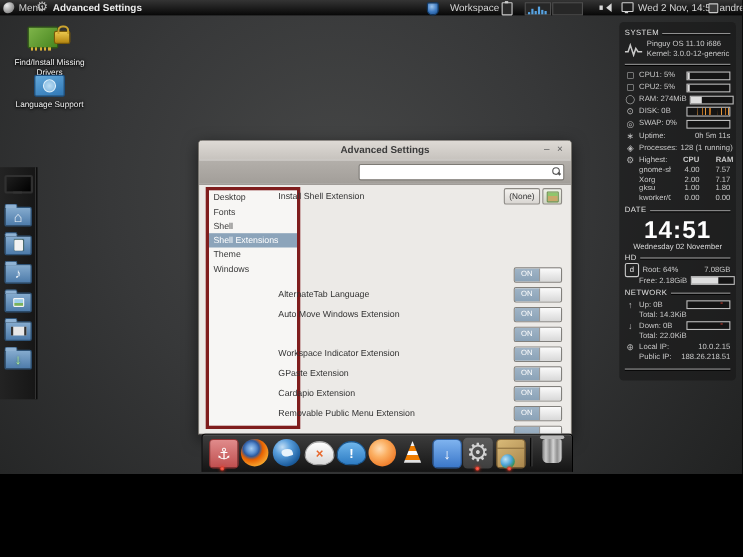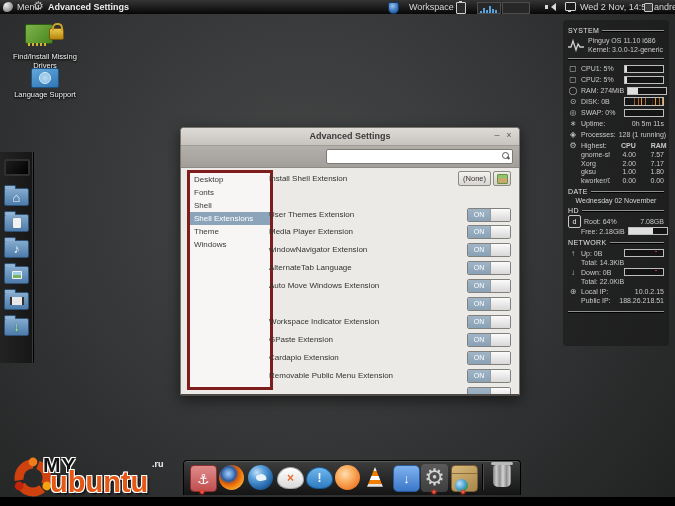--- a/index.html
+++ b/index.html
@@ -1,16 +1,16 @@
 <!DOCTYPE html>
 <html><head>
 <meta charset="utf-8">
 <style>
   html,body{margin:0;padding:0;background:#000;}
-  .screen{position:relative;width:675px;height:497px;overflow:hidden;
+  .screen{position:relative;width:675px;height:431px;overflow:hidden;
     font-family:"Liberation Sans","DejaVu Sans",sans-serif;
     background:radial-gradient(circle at 45% 40%, #464747 0%, #373839 45%, #212222 100%);}
 
   
   .panel{position:absolute;left:0;top:0;width:675px;height:14px;
     background:linear-gradient(#343434,#070707);color:#d6d6d6;font-size:9px;z-index:50;}
   .panel span{line-height:14px;}
   .plogo{position:absolute;left:3px;top:2px;width:10px;height:10px;border-radius:55% 45% 60% 40%;
     background:radial-gradient(circle at 32% 30%,#ededed,#a2a2a2 55%,#5f5f5f);}
   .pmenu{position:absolute;left:17px;top:0;}
@@ -90,21 +90,21 @@
     background:linear-gradient(#b3afaa,#a29e99);border-bottom:1px solid #8d8984;}
   .search{position:absolute;right:6px;top:3px;width:168px;height:13px;background:#fff;
     border:1px solid #7d7a75;border-radius:2px;font-size:8px;padding:0 14px 0 3px;outline:none;}
   .mag{position:absolute;right:10px;top:6px;width:5px;height:5px;border:1.5px solid #555;border-radius:50%;}
   .mag::after{content:"";position:absolute;left:4px;top:4px;width:3px;height:1.5px;background:#555;transform:rotate(45deg);}
   .winbody{position:absolute;left:0;top:39px;right:0;bottom:0;overflow:hidden;}
   .sidelist{position:absolute;left:6px;top:3px;width:80px;bottom:4px;background:#f7f6f4;
     border:3px solid #7f1d1d;}
   .sitem{height:13px;line-height:13px;font-size:8px;color:#3a3a3a;padding-left:4px;}
   .sitem.sel{background:#8ca4ba;color:#fff;}
-  .row{position:absolute;left:88px;right:8px;height:15px;}
+  .row{position:absolute;left:72px;right:8px;height:15px;}
   .rlabel{position:absolute;left:0;top:0;font-size:8px;color:#333;line-height:15px;}
   .toggle{position:absolute;right:0;top:1px;width:42px;height:12px;border:1px solid #82807c;
     border-radius:2px;display:flex;overflow:hidden;background:#fff;}
   .toggle .on{flex:1.15;background:linear-gradient(#a0b4c6,#8aa2b7);color:#fff;font-size:7px;
     text-align:center;line-height:12px;}
   .toggle .knob{flex:1;background:linear-gradient(#fbfbfb,#d8d8d8);border-left:1px solid #9a9a9a;}
   .nonebtn{position:absolute;right:20px;top:0;height:13px;padding:0 4px;font-size:7.5px;line-height:13px;
     background:linear-gradient(#f4f2ef,#d9d6d2);border:1px solid #8d8a85;border-radius:2px;color:#333;}
   .pkgbtn{position:absolute;right:0;top:0;width:16px;height:13px;border:1px solid #8d8a85;border-radius:2px;
     background:linear-gradient(#eef0e8,#cfd4c4);}
@@ -343,20 +343,21 @@
       </div>
     <div class="prow">
         <span class="pname">kworker/0:0</span>
         <span class="pcol1">0.00</span>
         <span class="pcol2">0.00</span>
       </div>
     <div class="chead">
         <span>DATE</span>
         <i></i>
       </div>
+    <div class="bigtime">14:51</div>
     <div class="bigdate">Wednesday 02 November</div>
     <div class="chead">
         <span>HD</span>
         <i></i>
       </div>
     <div class="crow" style="height:10px;">
       <span class="hdico">d</span>
       <span class="clabel">Root: 64%</span>
       <span class="cval">7.08GB</span>
     </div>
@@ -421,36 +422,21 @@
         <div class="sitem">Theme</div>
         <div class="sitem">Windows</div>
       </div>
 
       <div class="row" style="top:4px;">
         <span class="rlabel">Install Shell Extension</span>
         <span class="nonebtn">(None)</span>
         <span class="pkgbtn"></span>
       </div>
 
-      <div class="row" style="top:40px;">
-          <span class="rlabel">User Themes Extension</span>
-          <span class="toggle">
-            <span class="on">ON</span>
-            <span class="knob"></span>
-          </span>
-        </div>
-      <div class="row" style="top:57px;">
-          <span class="rlabel">Media Player Extension</span>
-          <span class="toggle">
-            <span class="on">ON</span>
-            <span class="knob"></span>
-          </span>
-        </div>
       <div class="row" style="top:75px;">
-          <span class="rlabel">windowNavigator Extension</span>
           <span class="toggle">
             <span class="on">ON</span>
             <span class="knob"></span>
           </span>
         </div>
       <div class="row" style="top:93px;">
           <span class="rlabel">AlternateTab Language</span>
           <span class="toggle">
             <span class="on">ON</span>
             <span class="knob"></span>

